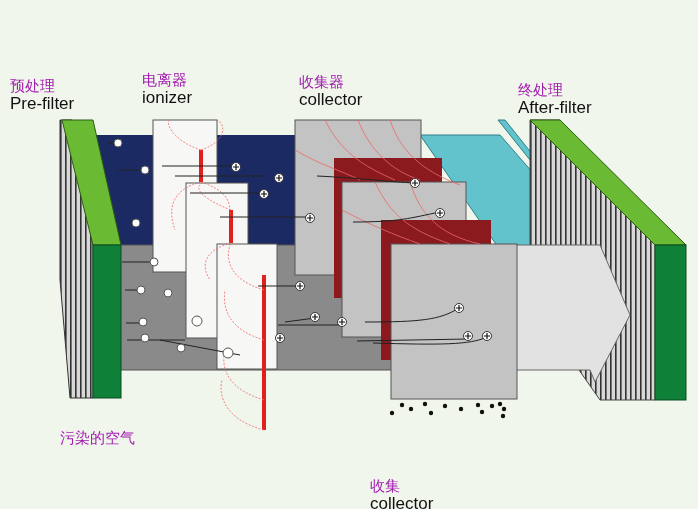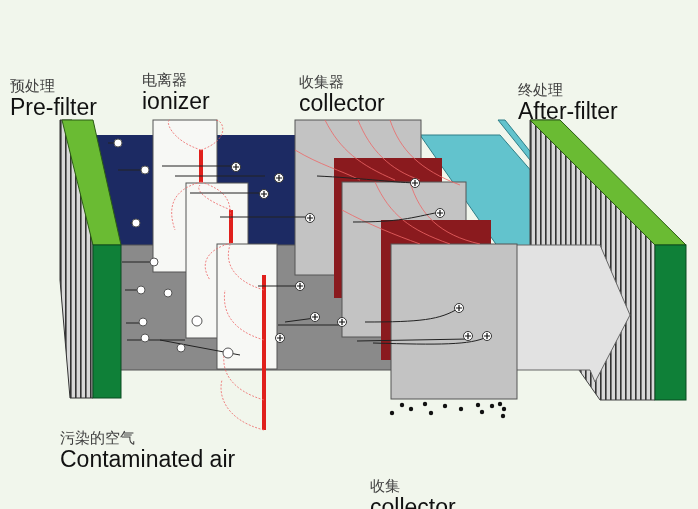--- a/index.html
+++ b/index.html
@@ -1,21 +1,21 @@
 <!DOCTYPE html>
 <html><head>
 <meta charset="utf-8">
 <style>
   html, body { margin: 0; padding: 0; }
   body { width: 698px; height: 509px; background: #f1f6ec; overflow: hidden; position: relative;
          font-family: "Liberation Sans", "DejaVu Sans", sans-serif; }
   svg { position: absolute; left: 0; top: 0; }
   .lbl { position: absolute; color: #111; line-height: 1.1; }
-  .lbl .zh { font-family: "DejaVu Sans", sans-serif; font-size: 15px; color: #404040; display: block; }
-  .lbl .en { font-size: 23px; display: block; }
+  .lbl .zh { font-family: "DejaVu Sans", sans-serif; font-size: 15px; color: #a21caf; display: block; }
+  .lbl .en { font-size: 17px; display: block; }
 </style>
 </head>
 <body>
 
 <svg width="698" height="509" viewBox="0 0 698 509">
   <defs>
     <pattern id="stripes" width="5" height="10" patternUnits="userSpaceOnUse">
       <rect width="5" height="10" fill="#d8d8d8"></rect>
       <rect width="1.6" height="10" fill="#333"></rect>
     </pattern>
@@ -194,20 +194,19 @@
 <div class="lbl" style="left:299px;top:74px">
   <span class="zh">收集器</span>
   <span class="en">collector</span>
 </div>
 <div class="lbl" style="left:518px;top:82px">
   <span class="zh">终处理</span>
   <span class="en">After-filter</span>
 </div>
 <div class="lbl" style="left:60px;top:430px">
   <span class="zh">污染的空气</span>
-  <span class="en">Contaminated air</span>
 </div>
 <div class="lbl" style="left:370px;top:478px">
   <span class="zh">收集</span>
   <span class="en">collector</span>
 </div>
 <div class="lbl" style="left:535px;top:435px">
 </div>
 
 </body></html>

